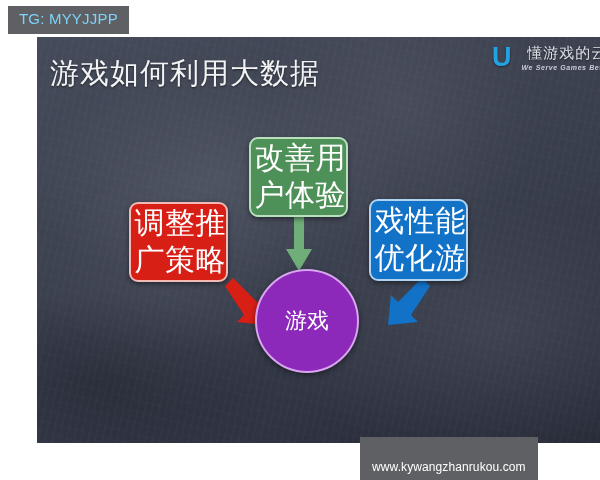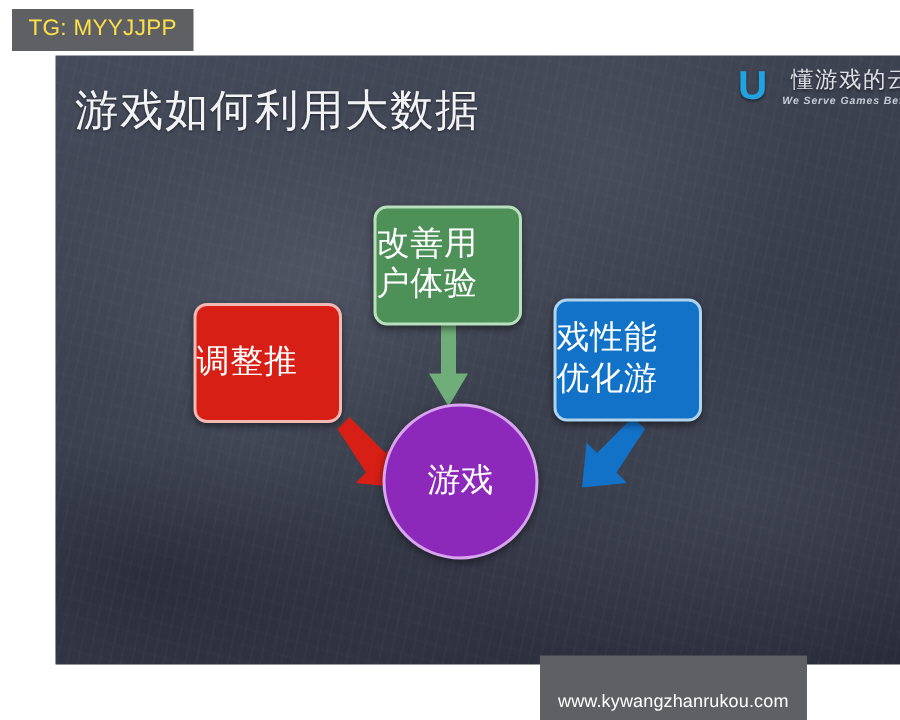--- a/index.html
+++ b/index.html
@@ -111,24 +111,24 @@
   
   #diagram {
     position: absolute;
     inset: 0;
   }
   .node-box {
     position: absolute;
     border-radius: 9px;
     display: flex;
     flex-direction: column;
-    align-items: flex-start;
+    align-items: flex-end;
     justify-content: center;
     font-family: "DejaVu Sans", "Liberation Sans", sans-serif;
-    font-size: 22px;
+    font-size: 30px;
     line-height: 1.22;
     color: #ffffff;
     letter-spacing: 0.5px;
     box-shadow: 0 2px 5px rgba(0,0,0,0.45);
     box-sizing: border-box;
   }
   .node-box .line { display: block; white-space: nowrap; }
 
   #node-green {
     left: 212px; top: 100px;
@@ -173,21 +173,21 @@
     position: absolute;
     overflow: visible;
     pointer-events: none;
   }
 
   
   #tg-banner {
     position: absolute;
     left: 8px; top: 6px;
     background: #5e6064;
-    color: #fde047;
+    color: #7dd3fc;
     font-size: 15px;
     padding: 5px 11px 6px 11px;
     letter-spacing: 0.2px;
     line-height: 1.1;
     white-space: nowrap;
   }
   #site-banner {
     position: absolute;
     left: 360px; top: 437px;
     background: #5e6064;
@@ -229,20 +229,21 @@
       <polygon points="54,4 46,-4 22,20 15,13 12,43 42,40 35,33" fill="#1272c8"></polygon>
     </svg>
 
     <div id="node-green" class="node-box">
       <span class="line">改善用</span>
       <span class="line">户体验</span>
     </div>
 
     <div id="node-red" class="node-box">
       <span class="line">调整推</span>
+      <span class="line">广策略</span>
     </div>
 
     <div id="node-blue" class="node-box">
       <span class="line">戏性能</span>
       <span class="line">优化游</span>
     </div>
 
     <div id="node-circle">
       <span class="line">游戏</span>
     </div>

